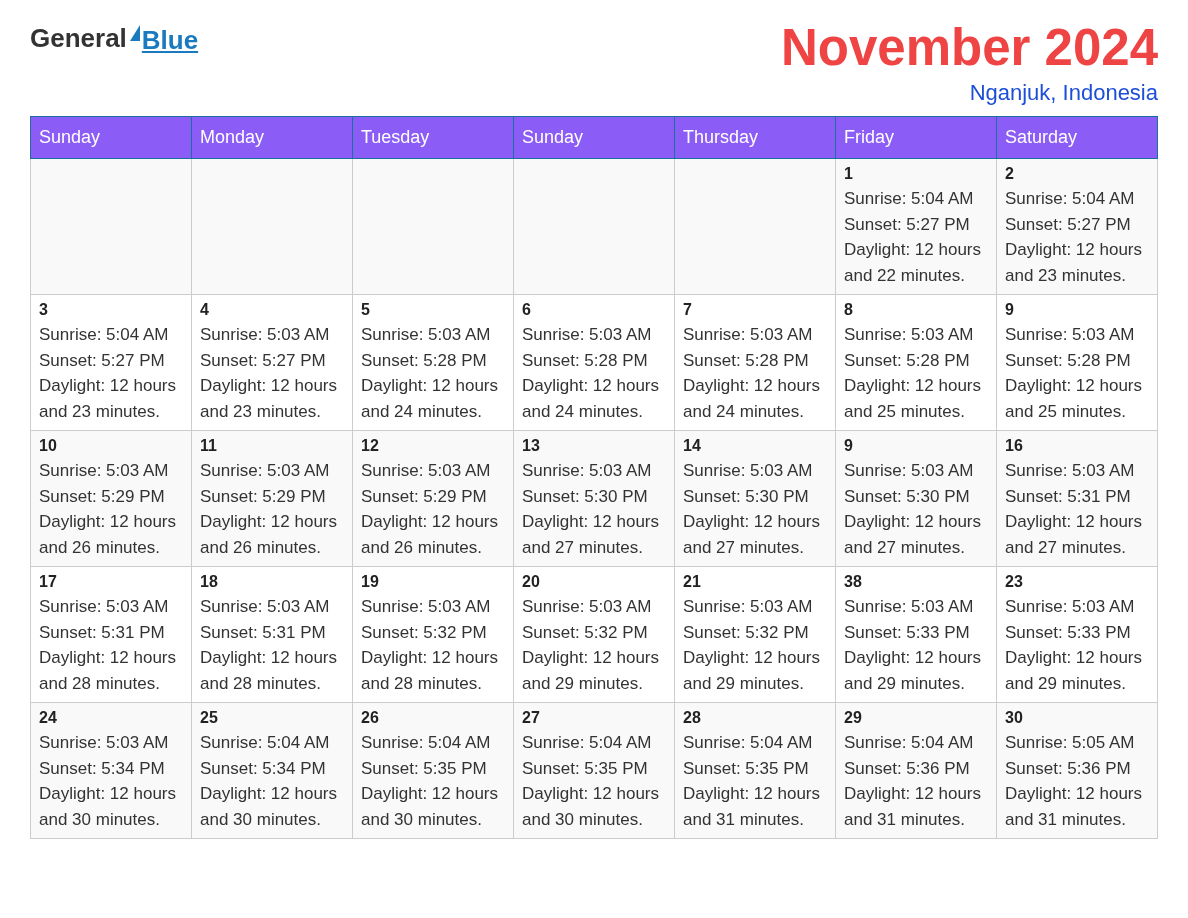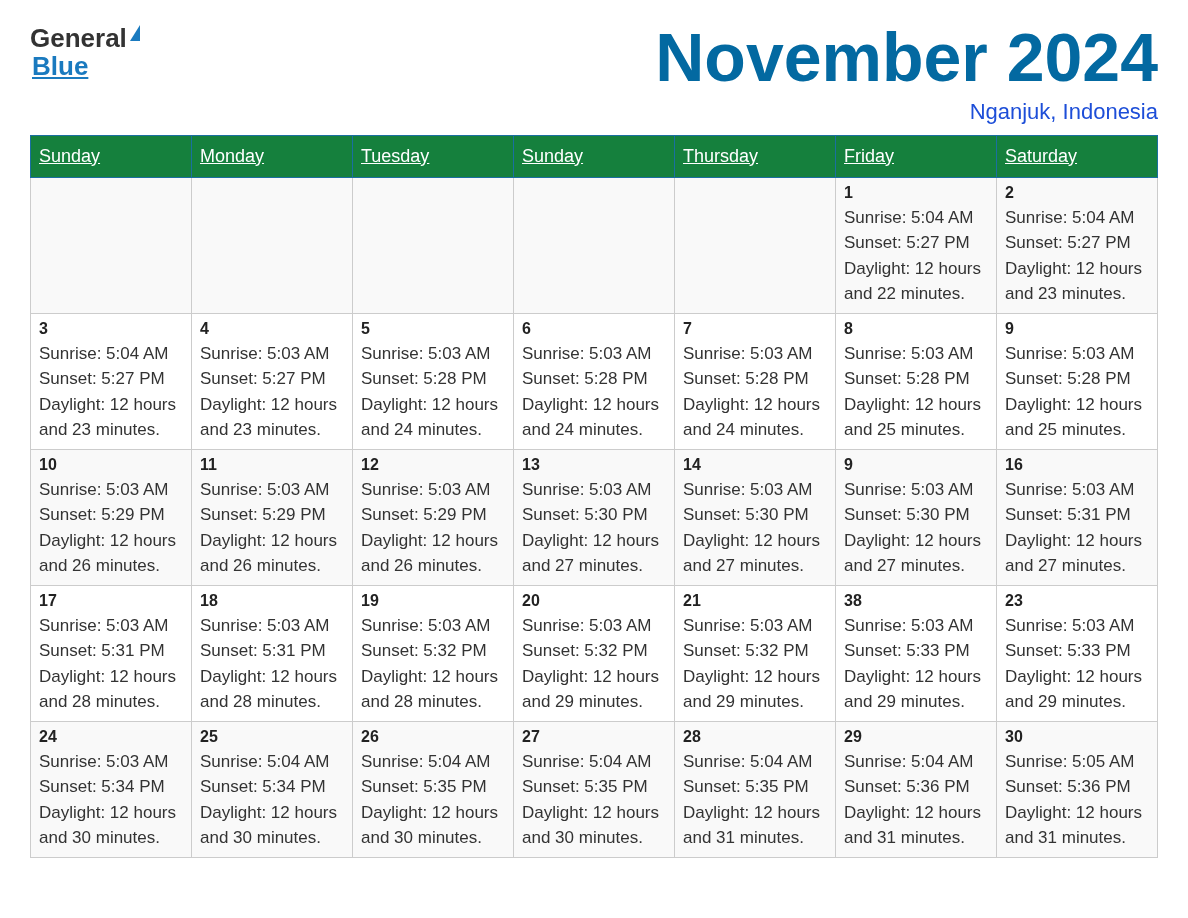--- a/index.html
+++ b/index.html
@@ -11,21 +11,21 @@
       min-height: 918px;
     }
     .header {
       display: flex;
       justify-content: space-between;
       align-items: flex-start;
       margin-bottom: 10px;
     }
     .logo {
       display: flex;
-      flex-direction: column;
+      flex-direction: row;
       align-items: flex-start;
       padding-top: 5px;
     }
     .logo-text {
       font-size: 26px;
       font-weight: bold;
       color: #333;
       line-height: 1;
     }
     .logo-triangle {
@@ -43,23 +43,23 @@
       color: #1a7abf;
       font-size: 26px;
       font-weight: bold;
       margin-left: 2px;
       text-decoration: underline;
     }
     .title-section {
       text-align: right;
     }
     .month-title {
-      font-size: 68px;
+      font-size: 51px;
       font-weight: bold;
-      color: #0369a1;
+      color: #ef4444;
       line-height: 1.1;
     }
     .location {
       font-size: 22px;
       color: #1d4ed8;
       margin-top: 4px;
     }
     .calendar {
       width: 100%;
       border-collapse: collapse;
@@ -97,22 +97,21 @@
     .empty-cell {
       background: #fff;
     }
     tr:nth-child(odd) td {
       background-color: #f9f9f9;
     }
     tr:nth-child(even) td {
       background-color: #fff;
     }
     .calendar thead tr th {
-      background-color: #15803d;
-      text-decoration: underline;
+      background-color: #8b5cf6;
     }
   </style>
 </head>
 <body>
 
 <div class="header">
   <div class="logo">
     <div style="display:flex;align-items:center;">
       <span class="logo-text">General</span>
       <span class="logo-triangle"></span>

